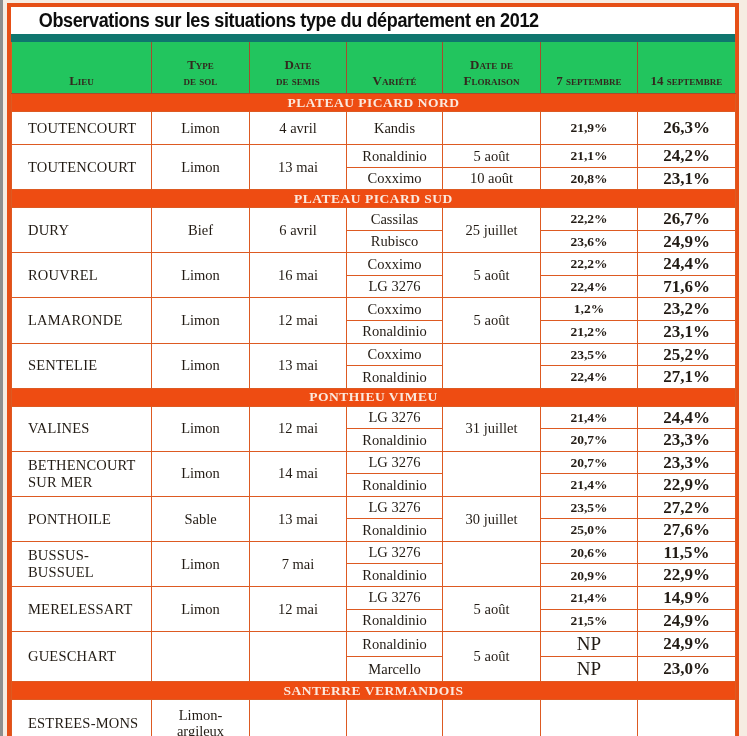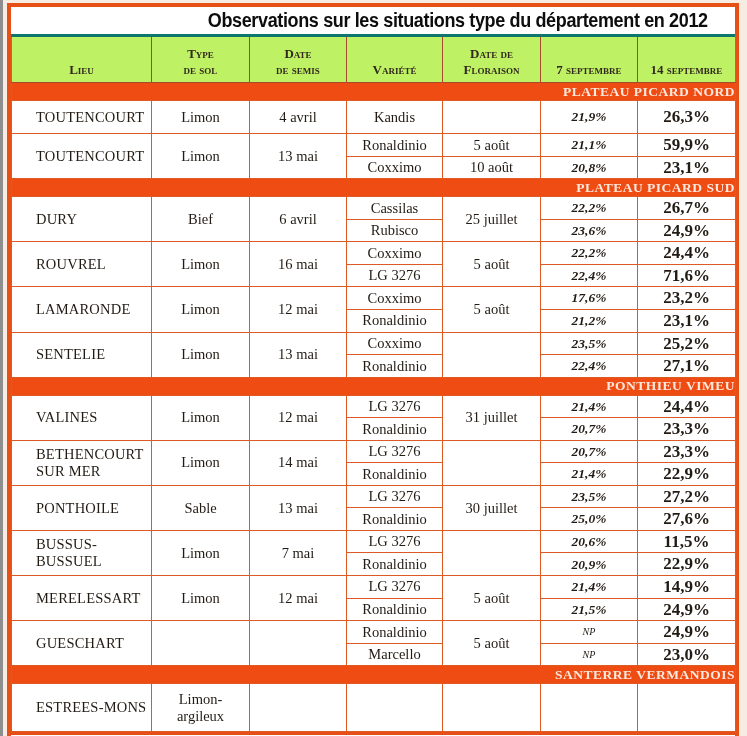--- a/index.html
+++ b/index.html
@@ -12,54 +12,54 @@
   .scan-edge {
     position:absolute; left:0; top:0; width:3px; height:736px;
     background:#8e8e8e;
   }
   .frame {
     position:absolute; left:7px; top:3px; width:724px;
     border:4px solid #e64f16; background:#ffffff;
     box-sizing:content-box;
   }
   .title-bar {
-    height:27px; border-bottom:3px solid #0f766e;
-    display:flex; align-items:center; justify-content:flex-end;
+    height:27px; border-bottom:8px solid #0f766e;
+    display:flex; align-items:center; justify-content:flex-start;
     background:#ffffff;
   }
   .title-bar span {
     display:inline-block;
     font-family:"Liberation Sans", sans-serif;
     font-weight:bold; font-size:20px; color:#0d0d0d;
     letter-spacing:-0.4px; transform:scaleX(0.9); white-space:nowrap;
   }
   table { width:100%; border-collapse:collapse; table-layout:fixed; }
   th, td { border:1px solid #dd5a22; box-sizing:border-box; }
   thead th {
-    background:#bef264; color:#33281e;
+    background:#22c55e; color:#33281e;
     font-weight:bold; font-size:13px; font-variant:small-caps;
     vertical-align:bottom; text-align:center;
-    height:44px; padding:9px 1px 5px; line-height:1.2;
+    height:44px; padding:15px 1px 5px; line-height:1.2;
     border-color:#a84b2d; border-top:none;
   }
   thead th:first-child { border-left-color:#dd5a22;text-align:center; }
   thead th:last-child  { border-right-color:#dd5a22; }
   tr.band td {
     background:#ee4c12; color:#fbe9df;
     font-weight:bold; font-size:13.5px; letter-spacing:0.5px;
-    text-align:right; height:18px; padding:0;
+    text-align:center; height:18px; padding:0;
   }
   tbody td {
     font-size:14.5px; color:#221b14; background:#ffffff;
     text-align:center; vertical-align:middle;
     height:21px; padding:1px 2px; white-space:pre-line; line-height:1.15;
   }
-  tbody td.lieu { text-align:left; padding-left:24px; letter-spacing:0.2px; }
-  tbody td.s7  { font-weight:bold; font-size:13.5px;font-style:italic; }
-  tbody td.s7.np { font-weight:normal; font-size:10px; }
+  tbody td.lieu { text-align:left; padding-left:16px; letter-spacing:0.2px; }
+  tbody td.s7  { font-weight:bold; font-size:13.5px; }
+  tbody td.s7.np { font-weight:normal; font-size:19px; }
   tbody td.s14 { font-weight:bold; font-size:17px; }
   tr.row-tall  td { height:33px; }
   tr.row-xtall td { height:48px; }
   .credit-bar {
     border-top:3px solid #e64f16; height:25px; background:#ffffff;
     display:flex; align-items:center; justify-content:flex-end;
     padding-right:7px;
     font-style:italic; font-size:13.5px; color:#1c1711;
   }
 </style>
@@ -107,21 +107,21 @@
           <td class="s7">21,9%</td>
           <td class="s14">26,3%</td>
         </tr>
         <tr>
           <td class="lieu" rowspan="2">TOUTENCOURT</td>
           <td class="sol" rowspan="2">Limon</td>
           <td class="semis" rowspan="2">13 mai</td>
           <td class="variete">Ronaldinio</td>
           <td class="flor">5 août</td>
           <td class="s7">21,1%</td>
-          <td class="s14">59,9%</td>
+          <td class="s14">24,2%</td>
         </tr>
         <tr>
           <td class="variete">Coxximo</td>
           <td class="flor">10 août</td>
           <td class="s7">20,8%</td>
           <td class="s14">23,1%</td>
         </tr>
         <tr class="band">
           <td colspan="7">PLATEAU PICARD SUD</td>
         </tr>
@@ -152,21 +152,21 @@
           <td class="variete">LG 3276</td>
           <td class="s7">22,4%</td>
           <td class="s14">71,6%</td>
         </tr>
         <tr>
           <td class="lieu" rowspan="2">LAMARONDE</td>
           <td class="sol" rowspan="2">Limon</td>
           <td class="semis" rowspan="2">12 mai</td>
           <td class="variete">Coxximo</td>
           <td class="flor" rowspan="2">5 août</td>
-          <td class="s7">17,6%</td>
+          <td class="s7">1,2%</td>
           <td class="s14">23,2%</td>
         </tr>
         <tr>
           <td class="variete">Ronaldinio</td>
           <td class="s7">21,2%</td>
           <td class="s14">23,1%</td>
         </tr>
         <tr>
           <td class="lieu" rowspan="2">SENTELIE</td>
           <td class="sol" rowspan="2">Limon</td>

